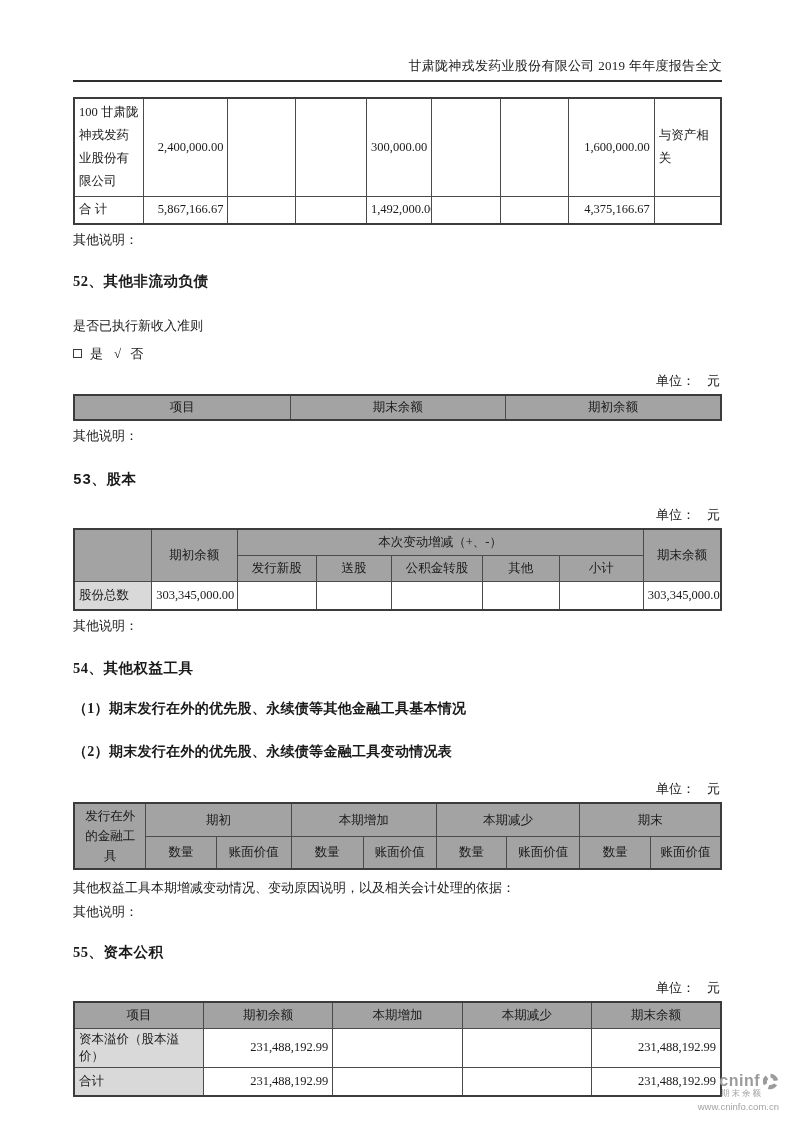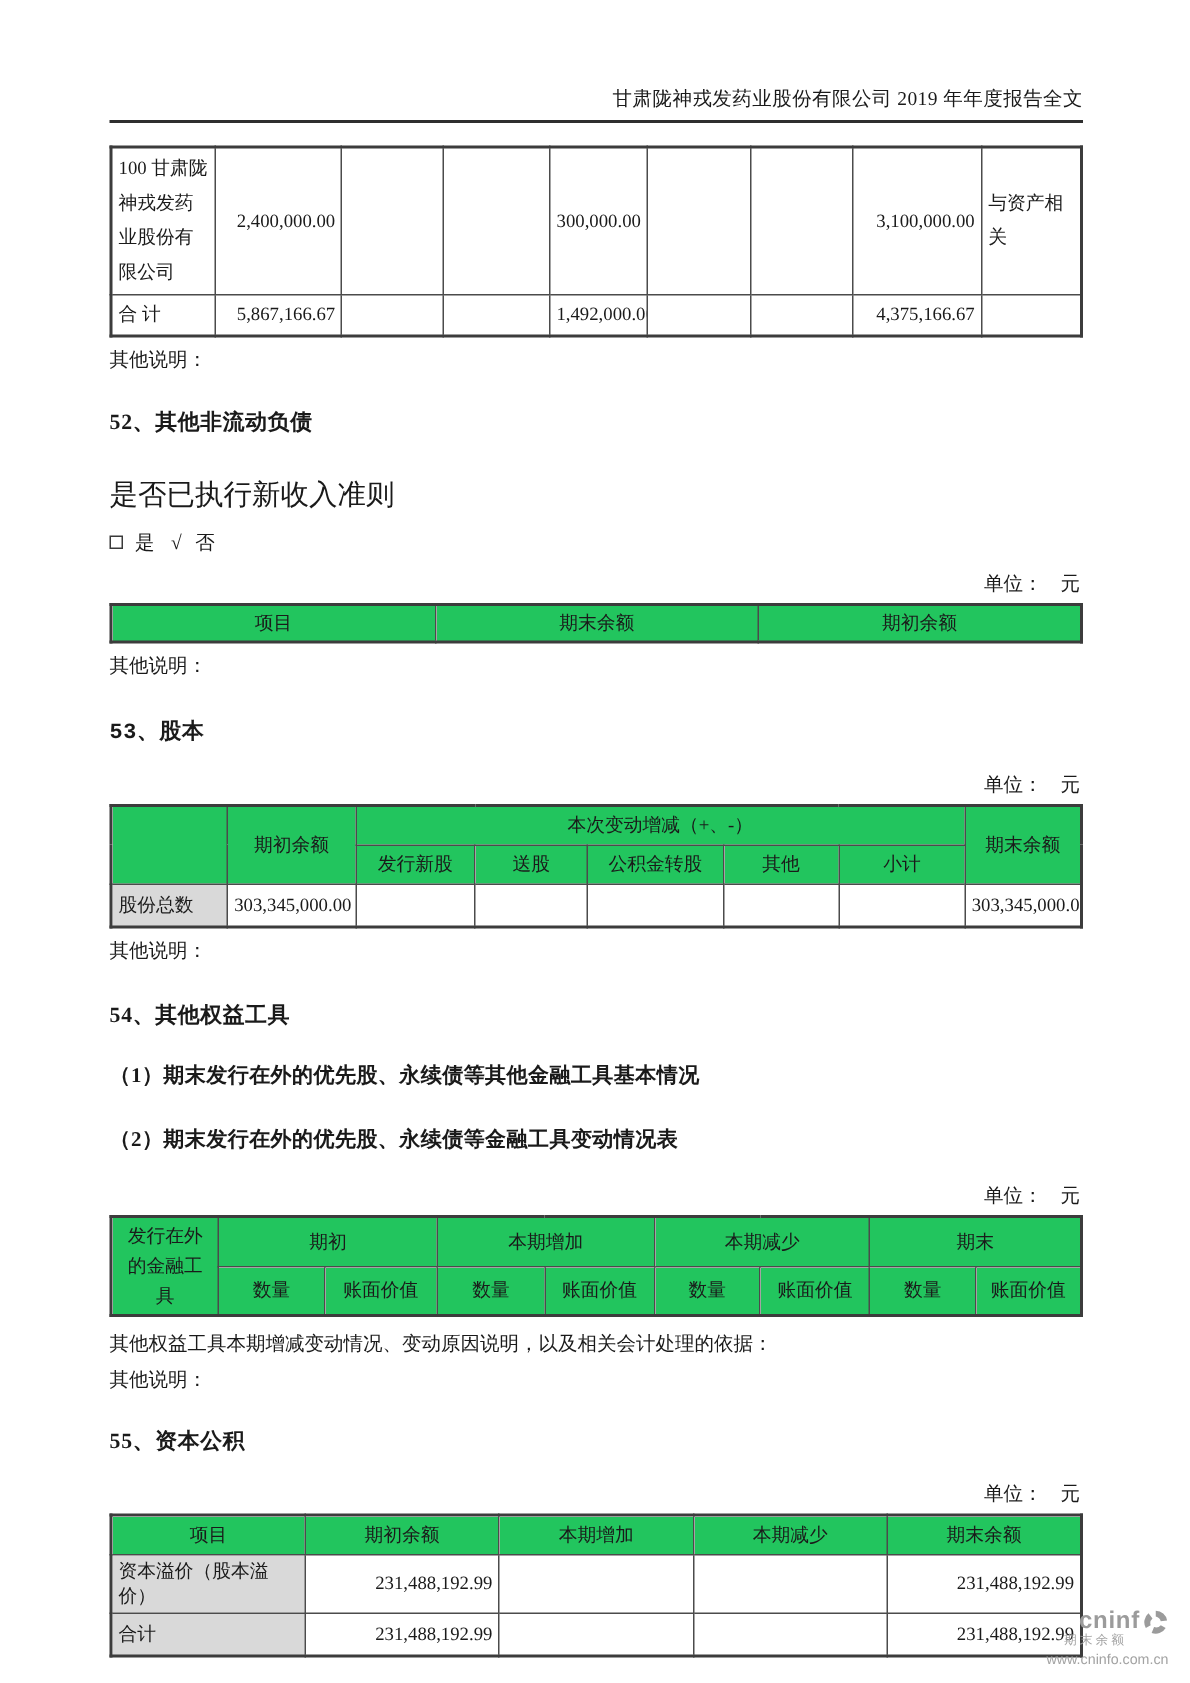--- a/index.html
+++ b/index.html
@@ -28,38 +28,38 @@
     border: 2px solid #3c3c3c;
     font-size: 12.5px;
   }
   table.tbl td, table.tbl th {
     border: 1px solid #4b4b4b;
     font-weight: normal;
     padding: 2px 4px;
     overflow: hidden;
     vertical-align: middle;
   }
-  .th-gray { background:#22c55e; text-align:center; }
+  .th-gray { background:#a3a3a3; text-align:center; }
   .lbl { text-align:left; background:#ffffff; }
   .lbl-gray { text-align:left; background:#d9d9d9; }
   .num { text-align:right; white-space:nowrap; padding:1px 3px 1px 1px; }
   .ctr { padding:2px 1px; }
 
   .t51 td { height: 28px; }
   .t51 tr.tall td { height: 71px; line-height: 1.85; }
   .t52 th { height: 25px; }
   .t53 th { height: 26px; }
   .t53 td { height: 29px; }
   .t54 th { height: 25px; line-height:1.6; }
   .t55 th { height: 26px; }
   .t55 td { height: 29px; }
 
   
   .note { font-size: 13px; margin-top: 6px; }
-  .body-line { font-size: 19px; }
+  .body-line { font-size: 13px; }
   h2.sec { font-size: 14.5px; font-weight: bold; letter-spacing:.5px; }
   h3.subsec { font-size: 14px; font-weight: bold; letter-spacing:.3px; }
   .sec-52 { margin-top: 23px; }
   .q-line { margin-top: 26px; }
   .choice-line { margin-top: 10px; font-size: 13px; }
   .cbox { display:inline-block; width:9px; height:9px; border:1px solid #3a3a3a; margin-right:8px; }
   .chk { margin: 0 9px 0 11px; }
   .unit-line { text-align: right; font-size: 13px; margin-top: 9px; padding-right: 2px; }
   .unit-line .uv { margin-left: 12px; }
   .mt-t { margin-top: 4px; }           
@@ -67,21 +67,21 @@
   .u-53 { margin-top: 17px; }
   .sec-54 { margin-top: 24px; }
   .sub-1 { margin-top: 22px; }
   .sub-2 { margin-top: 25px; }
   .u-54 { margin-top: 19px; }
   .n54-1 { margin-top: 9px; }
   .sec-55 { margin-top: 22px; }
   .u-55 { margin-top: 17px; }
 
   
-  .cninfo-logo { position: absolute; right: 14px; bottom: 10px; text-align: center;
+  .cninfo-logo { position: absolute; right: 14px; bottom: 10px; text-align: right;
                  font-family: "Liberation Sans", "DejaVu Sans", sans-serif; color:#9e9e9e; }
   .logo-row { display:flex; align-items:center; justify-content:flex-end; gap:2px; }
   .logo-word { font-weight: bold; font-size: 16px; letter-spacing: .5px; color:#9b9b9b; }
   .swirl svg { display:block; }
   .logo-cn { font-size: 8.5px; letter-spacing: 2px; margin-right: 16px; margin-top: -2px; color:#a3a3a3; }
   .logo-url { font-size: 9.5px; margin-top: 1px; color:#a3a3a3; }
 </style>
 </head>
 <body>
 
@@ -106,21 +106,21 @@
       </colgroup>
       <tbody>
         <tr class="tall">
           <td class="lbl">100 甘肃陇神戎发药业股份有限公司</td>
           <td class="num">2,400,000.00</td>
           <td class="num"></td>
           <td class="num"></td>
           <td class="num">300,000.00</td>
           <td class="num"></td>
           <td class="num"></td>
-          <td class="num">3,100,000.00</td>
+          <td class="num">1,600,000.00</td>
           <td class="ctr">与资产相关</td>
         </tr>
         <tr>
           <td class="lbl">合 计</td>
           <td class="num">5,867,166.67</td>
           <td class="num"></td>
           <td class="num"></td>
           <td class="num">1,492,000.00</td>
           <td class="num"></td>
           <td class="num"></td>

